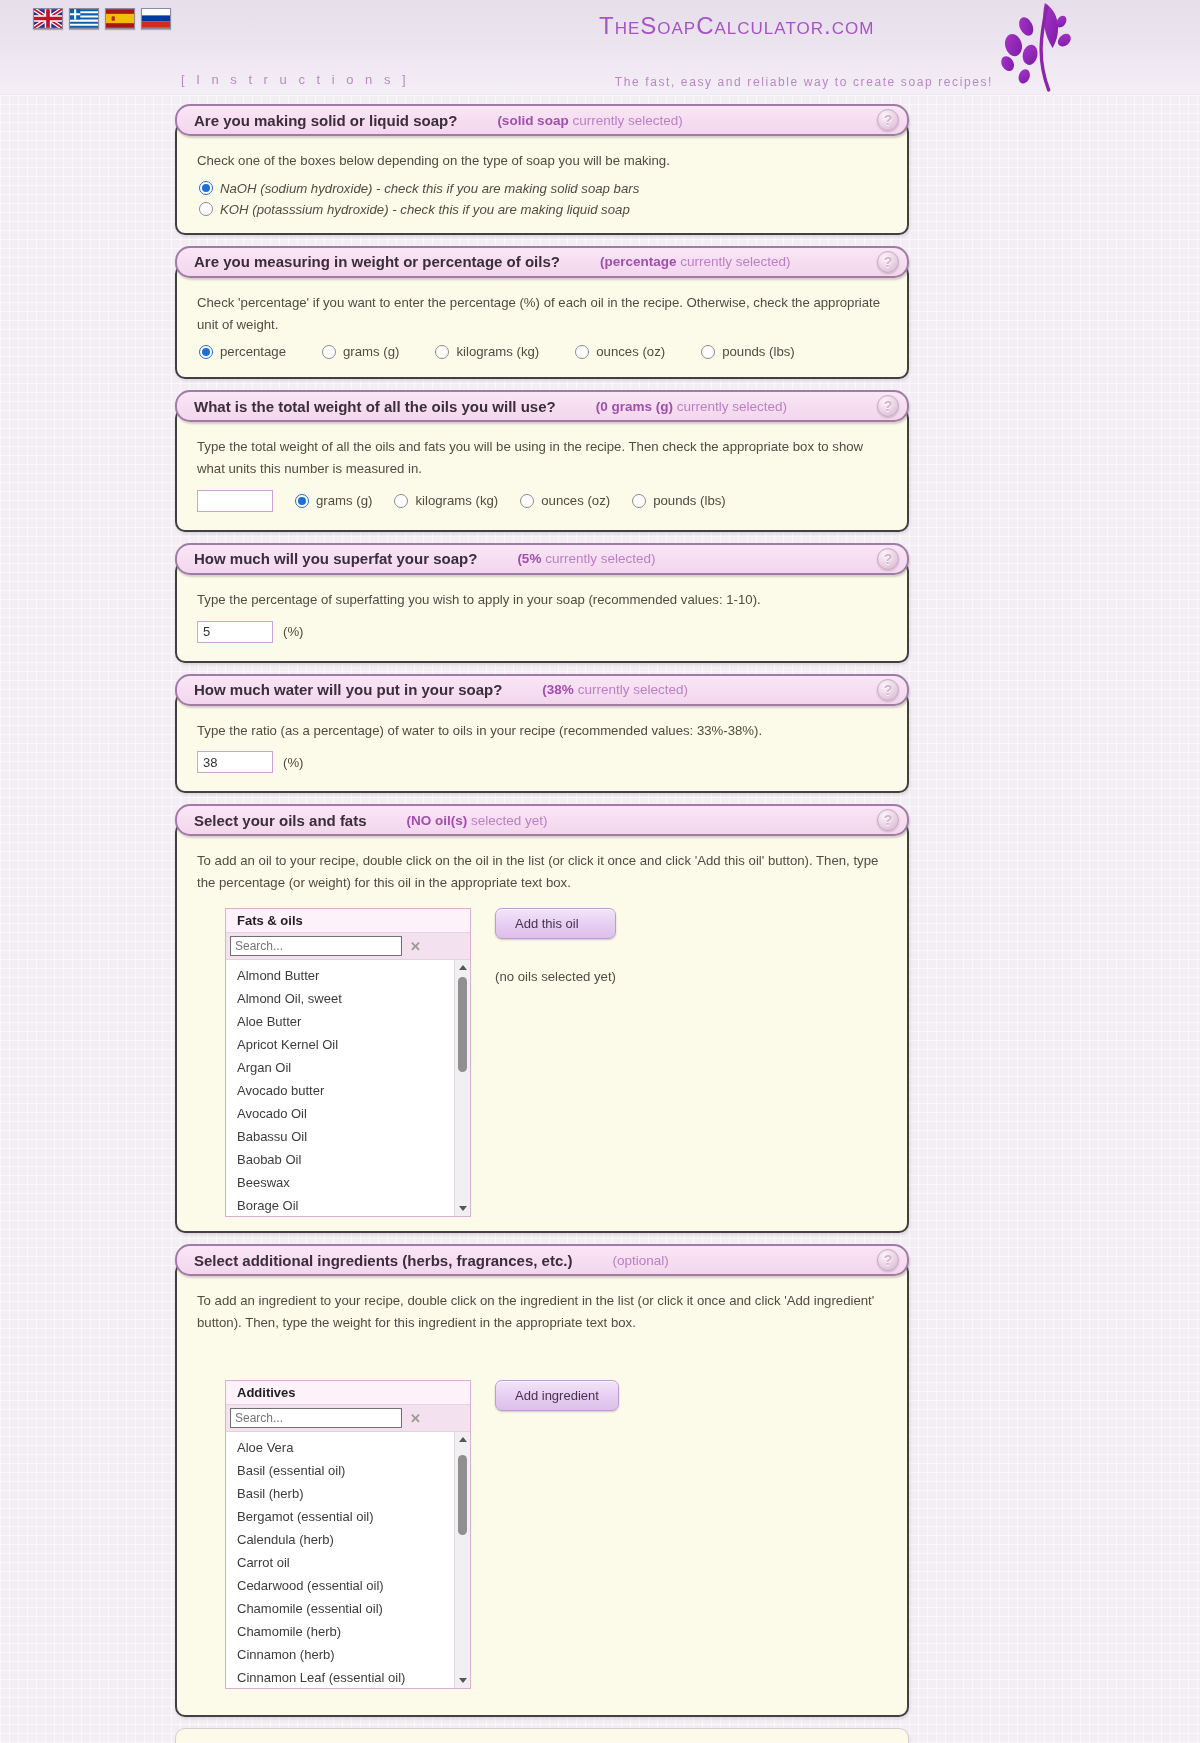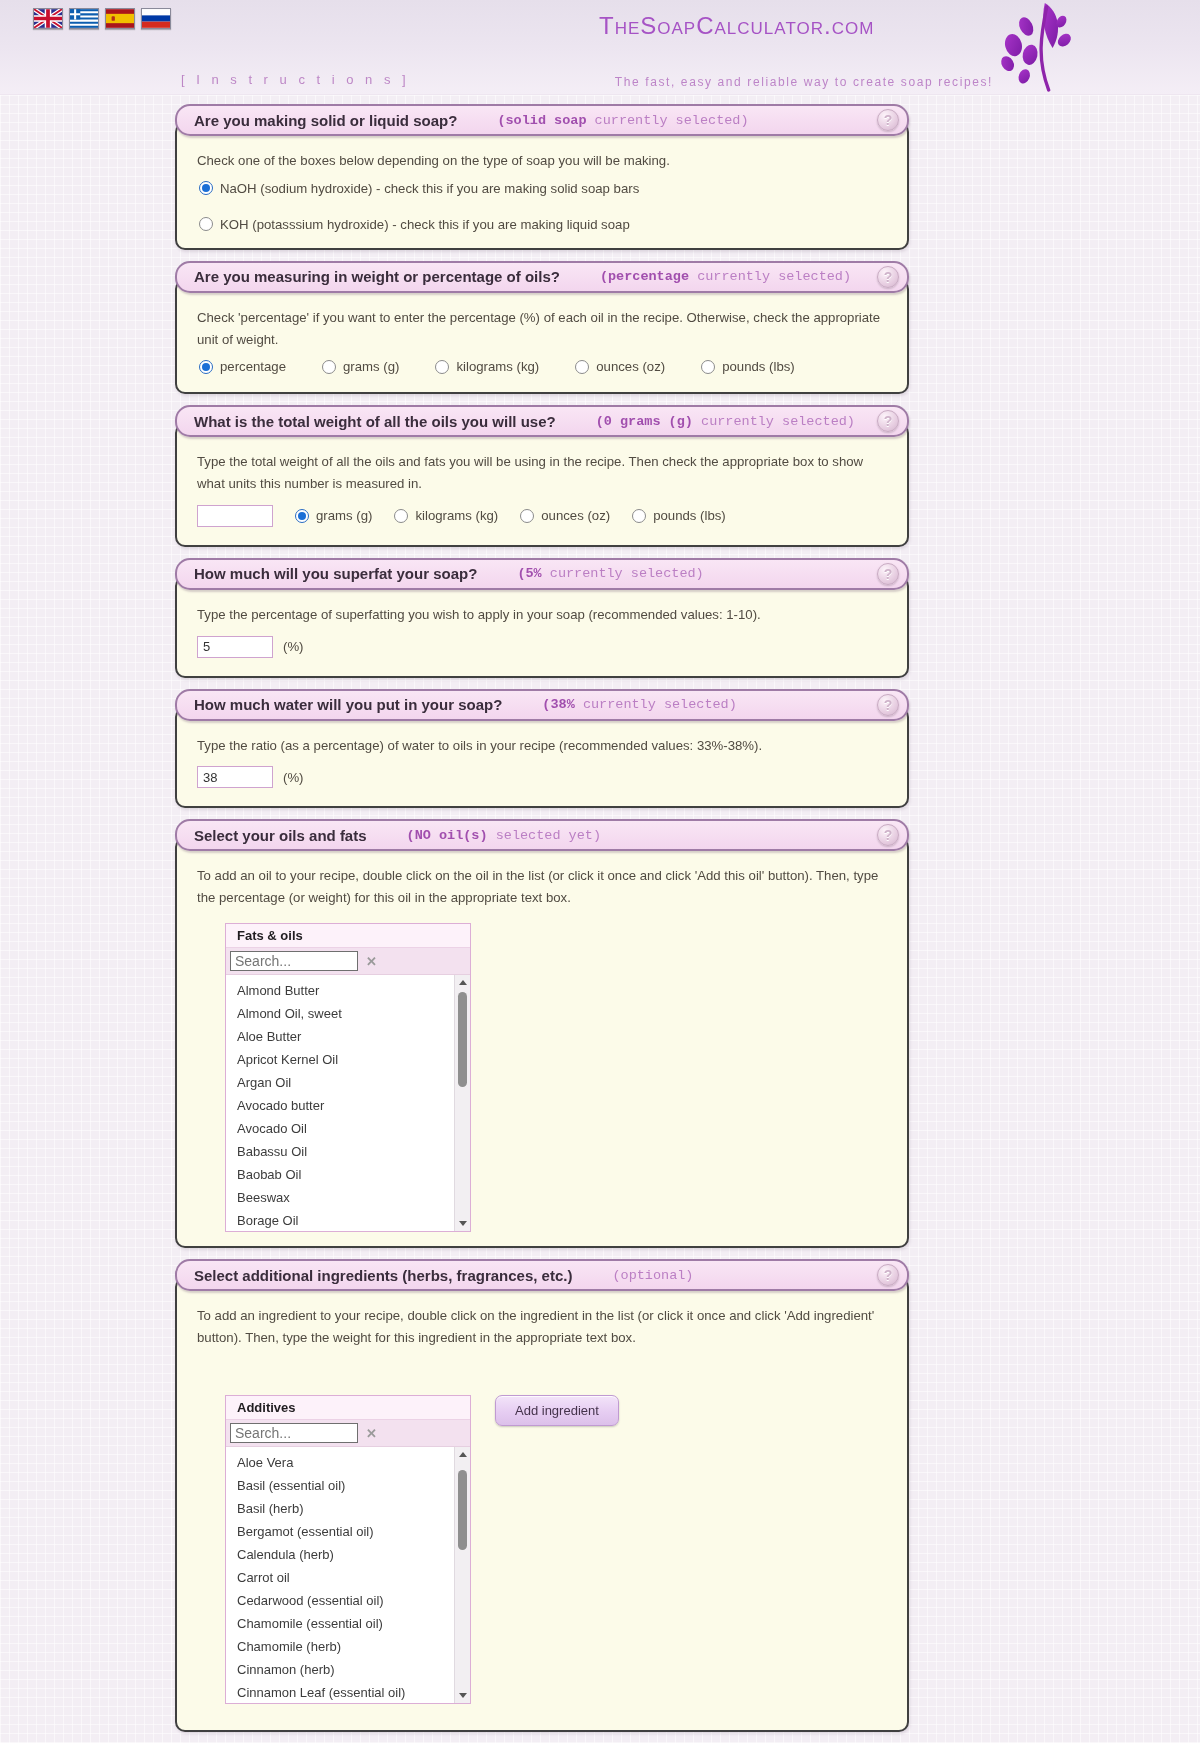--- a/index.html
+++ b/index.html
@@ -25,54 +25,54 @@
     color:#bd87c6; cursor:pointer; }
   .tagline { position:absolute; right:207px; top:75px; font-size:12px; letter-spacing:1.6px; color:#bd85c8; }
   
   .content { width:734px; margin:9px 0 0 175px; }
   section.panel { margin-bottom:11px; }
   .panel-header { position:relative; z-index:2; display:flex; align-items:center;
     height:32px; padding:0 8px 0 17px; border:2px solid #9f7ba6; border-radius:15px;
     background:linear-gradient(180deg,#f9e6f5,#f3d6ee);
     box-shadow:1px 2px 2px rgba(100,70,100,.25); }
   .panel-title { font-size:15px; font-weight:700; color:#3a2d3c; }
-  .panel-status { margin-left:40px; font-size:13.5px; color:#bb7fc4;font-family:Liberation Mono, monospace; }
+  .panel-status { margin-left:40px; font-size:13.5px; color:#bb7fc4; }
   .panel-status b { color:#a14fae; font-weight:700; }
   .help { margin-left:auto; width:22px; height:22px; border-radius:50%;
     background:radial-gradient(circle at 35% 28%, #fdf4fa, #e6cce0 62%, #d2b3cc);
     border:1px solid #c9abc3; display:flex; align-items:center; justify-content:center;
     box-shadow:0 1px 2px rgba(0,0,0,.18); cursor:pointer; }
   .help::before { content:"?"; font-size:14px; font-weight:700; color:#cfb3ca;
     text-shadow:0 1px 0 #fff; }
   .panel-body { position:relative; z-index:1; margin-top:-14px; padding:26px 20px 14px 20px;
     background:#fcfbe9; border:2px solid #404040; border-radius:10px;
     box-shadow:1px 2px 3px rgba(120,100,130,.18); }
   .desc { font-size:13.2px; color:#514b42; line-height:1.65; margin-bottom:9px; max-width:700px; }
   
-  .radio-col { display:flex; flex-direction:column; gap:21px; margin:6px 0 2px 2px; }
+  .radio-col { display:flex; flex-direction:column; gap:6px; margin:6px 0 2px 2px;font-style:italic; }
   .radio-row { display:flex; align-items:center; gap:7px; font-size:13.2px; color:#514b42; cursor:pointer; }
   .radio-inline { display:flex; align-items:center; gap:36px; margin:8px 0 4px 2px; flex-wrap:wrap; }
   .radio { width:14px; height:14px; border:1px solid #8b8b8b; border-radius:50%;
     background:#fff; position:relative; flex:none; }
   .radio.checked { border-color:#2a6cc2; }
   .radio.checked::after { content:""; position:absolute; inset:2px; border-radius:50%; background:#1b6fd6; }
   
   .txt { width:76px; height:22px; border:1px solid #cfa3cf; background:#fff;
     font-family:"Liberation Sans",sans-serif; font-size:13px; color:#333; padding:0 5px; }
   .input-row { display:flex; align-items:center; gap:10px; margin:10px 0 4px 0; }
   .suffix { font-size:13.2px; color:#514b42; }
   .input-radio-row { display:flex; align-items:center; gap:22px; margin:10px 0 4px 0; }
   
   .select-row { display:flex; align-items:flex-start; margin-top:14px;margin-left:28px; }
   .listbox { width:246px; border:1px solid #dcaed6; background:#fff; flex:none; }
   .listbox-title { background:#fdf2fa; border-bottom:1px solid #ecd2e6; padding:4px 11px;
     font-size:13px; font-weight:700; color:#201d20; }
   .search-row { background:#f3e1ef; border-bottom:1px solid #e6cfe0; padding:3px 4px;
     display:flex; align-items:center; gap:8px; }
-  .search-row input { width:128px; height:20px; border:1px solid #6f6f6f; font-size:14px;
+  .search-row input { width:172px; height:20px; border:1px solid #6f6f6f; font-size:12px;
     padding:0 4px; font-family:"Liberation Sans",sans-serif; color:#777; }
   .clear-icon { cursor:pointer; line-height:1; }
   .clear-icon::before { content:"✕"; font-size:13px; font-weight:700; color:#9a9a9a; }
   .list-area { position:relative; height:256px; }
   .list-items { list-style:none; height:100%; overflow:hidden; padding:4px 0 0 0; margin-right:16px; }
   .list-items li { padding:2px 11px; font-size:13px; color:#3c3c3c; line-height:19px;
     white-space:nowrap; cursor:pointer; }
   .scrollbar { position:absolute; top:0; right:0; bottom:0; width:16px;
     background:#f2eff2; border-left:1px solid #e0dae0; display:flex; flex-direction:column; align-items:center; }
   .sb-btn { width:100%; height:15px; display:flex; align-items:center; justify-content:center; cursor:pointer; }
@@ -298,20 +298,24 @@
                 </span>
               <span class="sb-track">
                   <span class="sb-thumb" style="top:2px;height:95px;"></span>
                 </span>
               <span class="sb-btn">
                   <span class="arrow-down"></span>
                 </span>
             </div>
           </div>
         </div>
+        <div class="right-col">
+          <span class="btn">Add this oil</span>
+          <span class="empty-text">(no oils selected yet)</span>
+        </div>
       </div>
     </div>
   </section>
 
   <section class="panel">
     <div class="panel-header">
       <span class="panel-title">Select additional ingredients (herbs, fragrances, etc.)</span>
       <span class="panel-status"><b></b> <span>(optional)</span></span>
       <span class="help"></span>
     </div>

